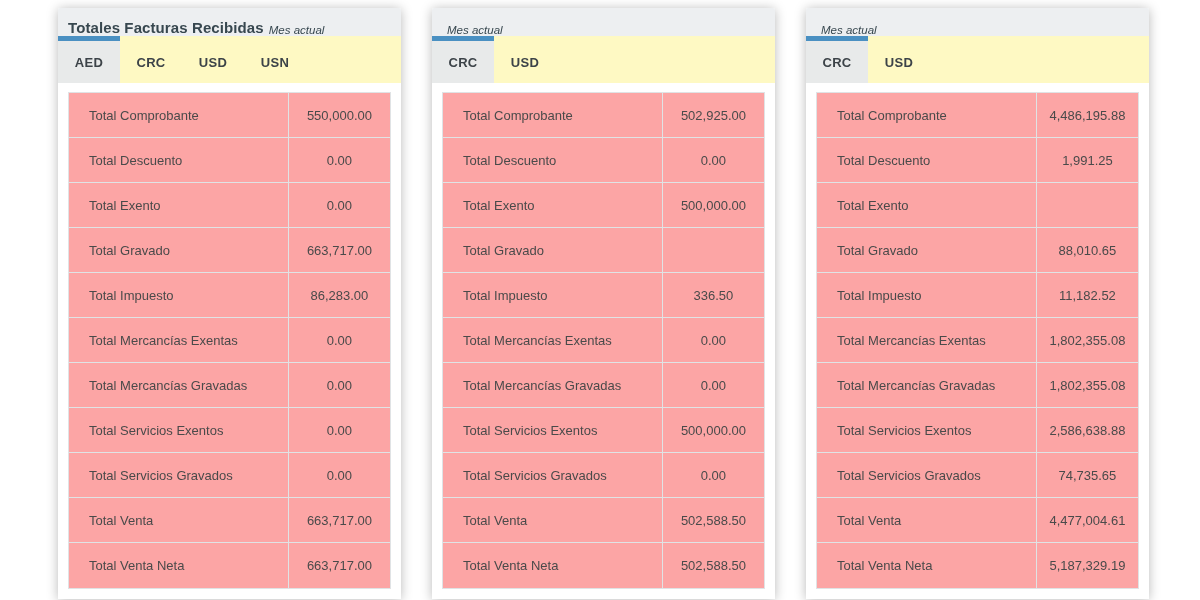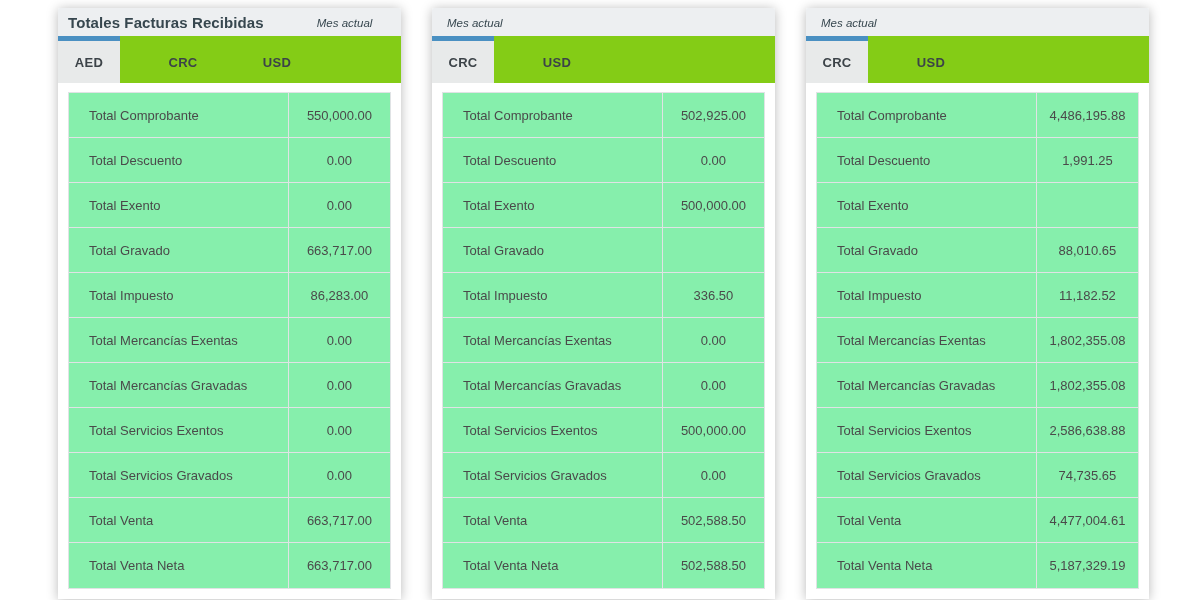--- a/index.html
+++ b/index.html
@@ -10,50 +10,51 @@
     --row-text:#4a4a4a;
     --line:#e0e3e5;
   }
   *{box-sizing:border-box;margin:0;padding:0;}
   html,body{width:1200px;height:600px;overflow:hidden;background:#ffffff;
     font-family:"Liberation Sans", sans-serif;}
   .cards{display:flex;gap:31px;padding:8px 0 0 58px;align-items:flex-start;}
   .card{width:343px;background:#ffffff;border-radius:2px 2px 0 0;
     box-shadow:0 1px 12px rgba(0,0,0,0.28);}
   .card-header{background:var(--header-bg);height:28px;display:flex;
-    align-items:center;padding:0 10px;border-radius:2px 2px 0 0;gap:48px;}
+    align-items:flex-end;padding:0 10px;border-radius:2px 2px 0 0;}
   .title{font-size:15px;font-weight:700;color:var(--title-color);letter-spacing:.1px;}
   .subtitle{font-size:11.5px;font-style:italic;font-weight:400;
     color:var(--title-color);margin-left:5px;padding-top:2px;}
-  .tabs{display:flex;background:#84cc16;height:47px;gap:32px;}
+  .tabs{display:flex;background:#fef9c3;height:47px;}
   .tab{appearance:none;background:transparent;border:none;cursor:pointer;
     min-width:62px;height:47px;border-top:5px solid transparent;
     font-family:inherit;font-size:13px;font-weight:700;color:#3c4348;
     letter-spacing:.3px;padding:0 10px;}
   .tab.active{background:var(--tab-active-bg);border-top-color:var(--accent);}
   .table{margin:9px 10px 10px 10px;border:1px solid var(--line);}
-  .row{display:flex;height:45px;border-bottom:1px solid var(--line);background:#86efac;}
+  .row{display:flex;height:45px;border-bottom:1px solid var(--line);background:#fca5a5;}
   .row:last-child{border-bottom:none;}
   .cell{display:flex;align-items:center;font-size:13px;color:var(--row-text);}
   .cell.label{width:68.5%;padding-left:20px;border-right:1px solid var(--line);}
   .cell.value{width:31.5%;justify-content:center;text-align:center;padding:0 4px;}
 </style>
 </head>
 <body>
 
 <main class="cards" id="cards">
     <section class="card">
       <header class="card-header">
         <span class="title">Totales Facturas Recibidas</span>
         <span class="subtitle">Mes actual</span>
       </header>
       <nav class="tabs">
         <button class="tab active">AED</button>
         <button class="tab">CRC</button>
         <button class="tab">USD</button>
+        <button class="tab">USN</button>
       </nav>
       <div class="table">
         <div class="row">
           <div class="cell label">Total Comprobante</div>
           <div class="cell value">550,000.00</div>
         </div>
         <div class="row">
           <div class="cell label">Total Descuento</div>
           <div class="cell value">0.00</div>
         </div>

